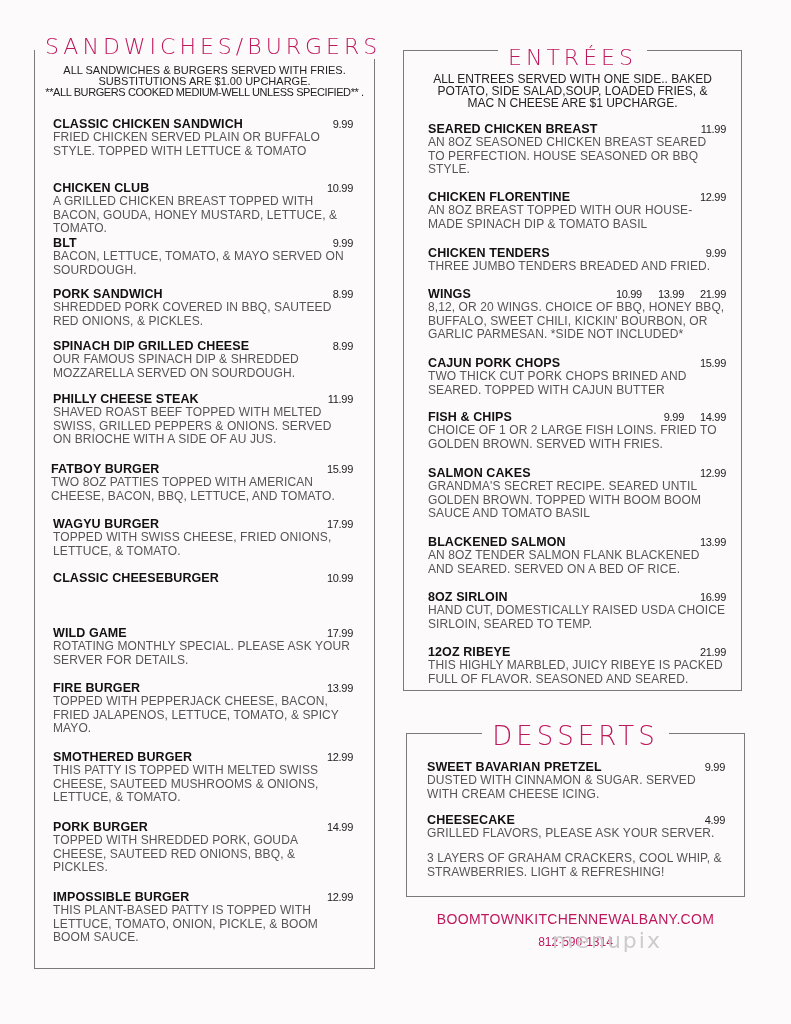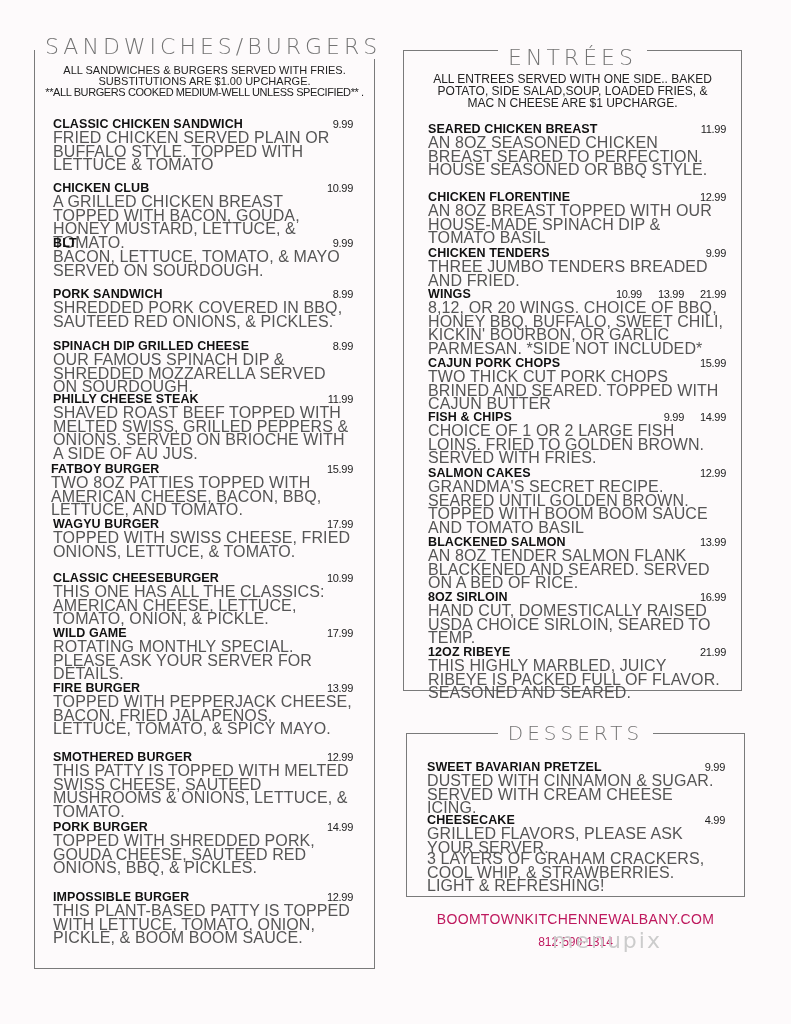--- a/index.html
+++ b/index.html
@@ -3,33 +3,33 @@
 <meta charset="utf-8">
 <style>
   html, body { margin:0; padding:0; }
   body {
     width:791px; height:1024px; background:#fdfafb; position:relative;
     font-family:"Liberation Sans", sans-serif; color:#1a1a1a; overflow:hidden;
   }
   .box { position:absolute; border:1.5px solid #7a7a7a; box-sizing:border-box; }
   .box-title {
     position:absolute; left:0; right:0; text-align:center;
-    font-family:"DejaVu Sans", sans-serif; font-weight:300; letter-spacing:4px; color:#737373;
+    font-family:"DejaVu Sans", sans-serif; font-weight:300; letter-spacing:4px; color:#be185d;
   }
   .box-title span { background:#fdfafb; padding:0 10px; }
   .note {
     position:absolute; left:0; right:0; text-align:center;
     font-size:11px; line-height:11px; color:#222; text-transform:uppercase;
   }
   .item { position:absolute; }
   .item .head { display:flex; justify-content:space-between; align-items:flex-end; }
   .item .name { font-size:12.5px; font-weight:bold; color:#111; letter-spacing:0.1px; line-height:14px; }
   .item .price { font-size:11px; color:#222; line-height:13px; letter-spacing:-0.3px; }
   .item .prices { display:flex; gap:16px; }
-  .item .desc { font-size:16px; color:#555; line-height:13.5px; letter-spacing:0.1px; }
+  .item .desc { font-size:12px; color:#555; line-height:13.5px; letter-spacing:0.1px; }
   .footer { position:absolute; text-align:center; color:#be185d; }
   .watermark { position:absolute; color:#ccc; font-size:22px; letter-spacing:2px; font-family:"DejaVu Sans", sans-serif; }
 </style>
 </head>
 <body>
 
 <div class="box" style="left:34px; top:50px; width:341px; height:919px;">
   <div class="box-title" style="top:-17px; font-size:22px;"><span>SANDWICHES/BURGERS</span></div>
   <div class="note" style="top:14px;">ALL SANDWICHES &amp; BURGERS SERVED WITH FRIES.</div>
   <div class="note" style="top:25px;">SUBSTITUTIONS ARE $1.00 UPCHARGE.</div>
@@ -89,21 +89,20 @@
         <span class="name">WAGYU BURGER</span>
         <span class="price">17.99</span>
       </div>
     <div class="desc">TOPPED WITH SWISS CHEESE, FRIED ONIONS, LETTUCE, &amp; TOMATO.</div>
   </div>
   <div class="item" style="left:18px; top:520px; width:300px;">
     <div class="head">
         <span class="name">CLASSIC CHEESEBURGER</span>
         <span class="price">10.99</span>
       </div>
-    <div class="desc">THIS ONE HAS ALL THE CLASSICS: AMERICAN CHEESE, LETTUCE, TOMATO, ONION, &amp; PICKLE.</div>
   </div>
   <div class="item" style="left:18px; top:575px; width:300px;">
     <div class="head">
         <span class="name">WILD GAME</span>
         <span class="price">17.99</span>
       </div>
     <div class="desc">ROTATING MONTHLY SPECIAL. PLEASE ASK YOUR SERVER FOR DETAILS.</div>
   </div>
   <div class="item" style="left:18px; top:630px; width:300px;">
     <div class="head">
@@ -214,21 +213,21 @@
   <div class="item" style="left:24px; top:594px; width:298px;">
     <div class="head">
         <span class="name">12OZ RIBEYE</span>
         <span class="price">21.99</span>
       </div>
     <div class="desc">THIS HIGHLY MARBLED, JUICY RIBEYE IS PACKED FULL OF FLAVOR. SEASONED AND SEARED.</div>
   </div>
 </div>
 
 <div class="box" style="left:406px; top:733px; width:339px; height:164px;">
-  <div class="box-title" style="top:-13px; font-size:20px;text-align:center;"><span>DESSERTS</span></div>
+  <div class="box-title" style="top:-13px; font-size:26px;text-align:center;"><span>DESSERTS</span></div>
 
   <div class="item" style="left:20px; top:26px; width:298px;">
     <div class="head">
         <span class="name">SWEET BAVARIAN PRETZEL</span>
         <span class="price">9.99</span>
       </div>
     <div class="desc">DUSTED WITH CINNAMON &amp; SUGAR. SERVED WITH CREAM CHEESE ICING.</div>
   </div>
   <div class="item" style="left:20px; top:79px; width:298px;">
     <div class="head">

